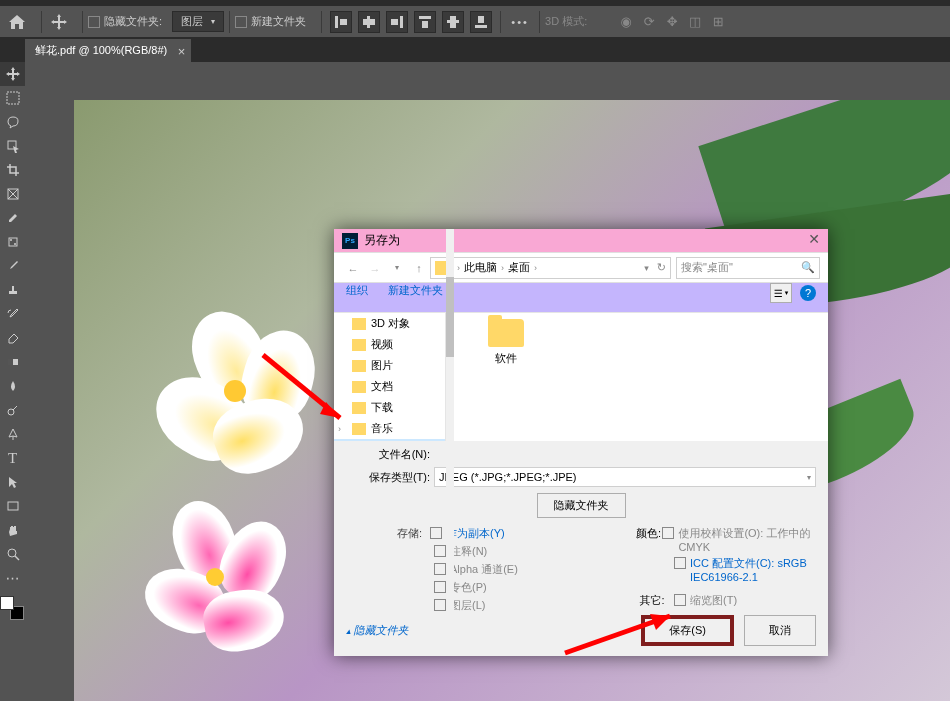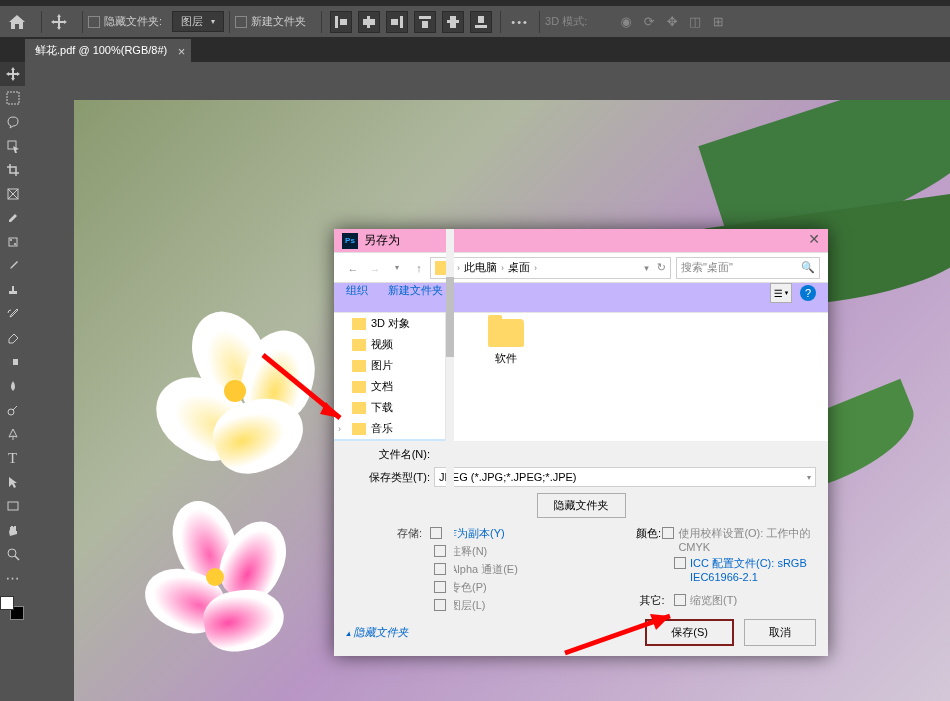--- a/index.html
+++ b/index.html
@@ -83,21 +83,21 @@
     .save-col-label { text-align: right; padding-right: 8px; width: 84px; display: inline-block; color: #444; }
     .opt-row { display: flex; align-items: flex-start; margin-bottom: 3px; }
     .opt-chk { width: 12px; height: 12px; border: 1px solid #888; margin-right: 4px; margin-top: 1px; flex-shrink: 0; }
     .opt-text { color: #888; }
     .opt-link { color: #0066cc; }
     
     .dlg-footer { position: absolute; bottom: 10px; left: 12px; right: 12px; display: flex; align-items: center; font-size: 11px; }
     .hide-folders { color: #0066cc; cursor: pointer; font-style: italic; }
     .hide-folders::before { content: '▴'; margin-right: 3px; font-size: 9px; }
     .dlg-btn { padding: 4px 24px; border: 1px solid #adadad; background: #f0f0f0; margin-left: 10px; font-size: 11px; cursor: pointer; }
-    .dlg-btn.primary { border: 2px solid #7f1d1d; }
+    .dlg-btn.primary { border: 4px solid #7f1d1d; }
     
     .arrow1 { position: absolute; left: 258px; top: 350px; width: 94px; height: 80px; z-index: 10; pointer-events: none; }
     .arrow2 { position: absolute; left: 560px; top: 608px; width: 122px; height: 50px; z-index: 10; pointer-events: none; }
     
     .opt-right-icons { display: flex; align-items: center; margin-left: 20px; gap: 5px; }
     .small-icon { width: 18px; height: 18px; display: flex; align-items: center; justify-content: center; color: #888; font-size: 13px; }
   </style>
 </head>
 <body>
 

